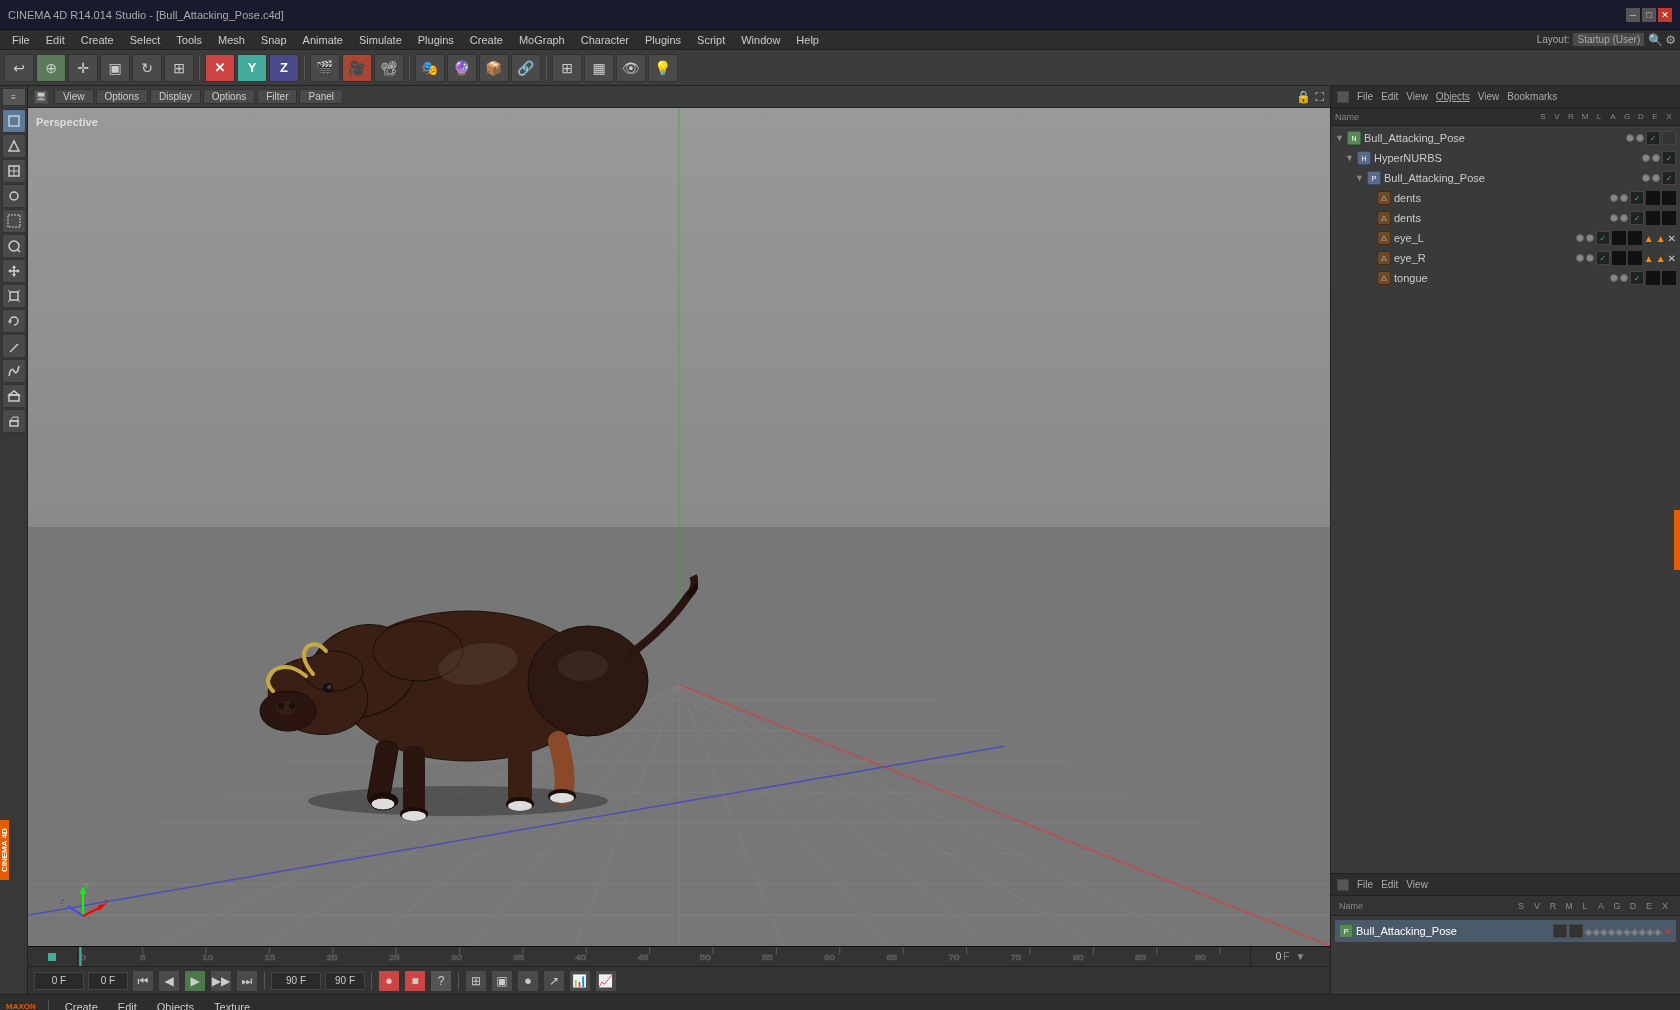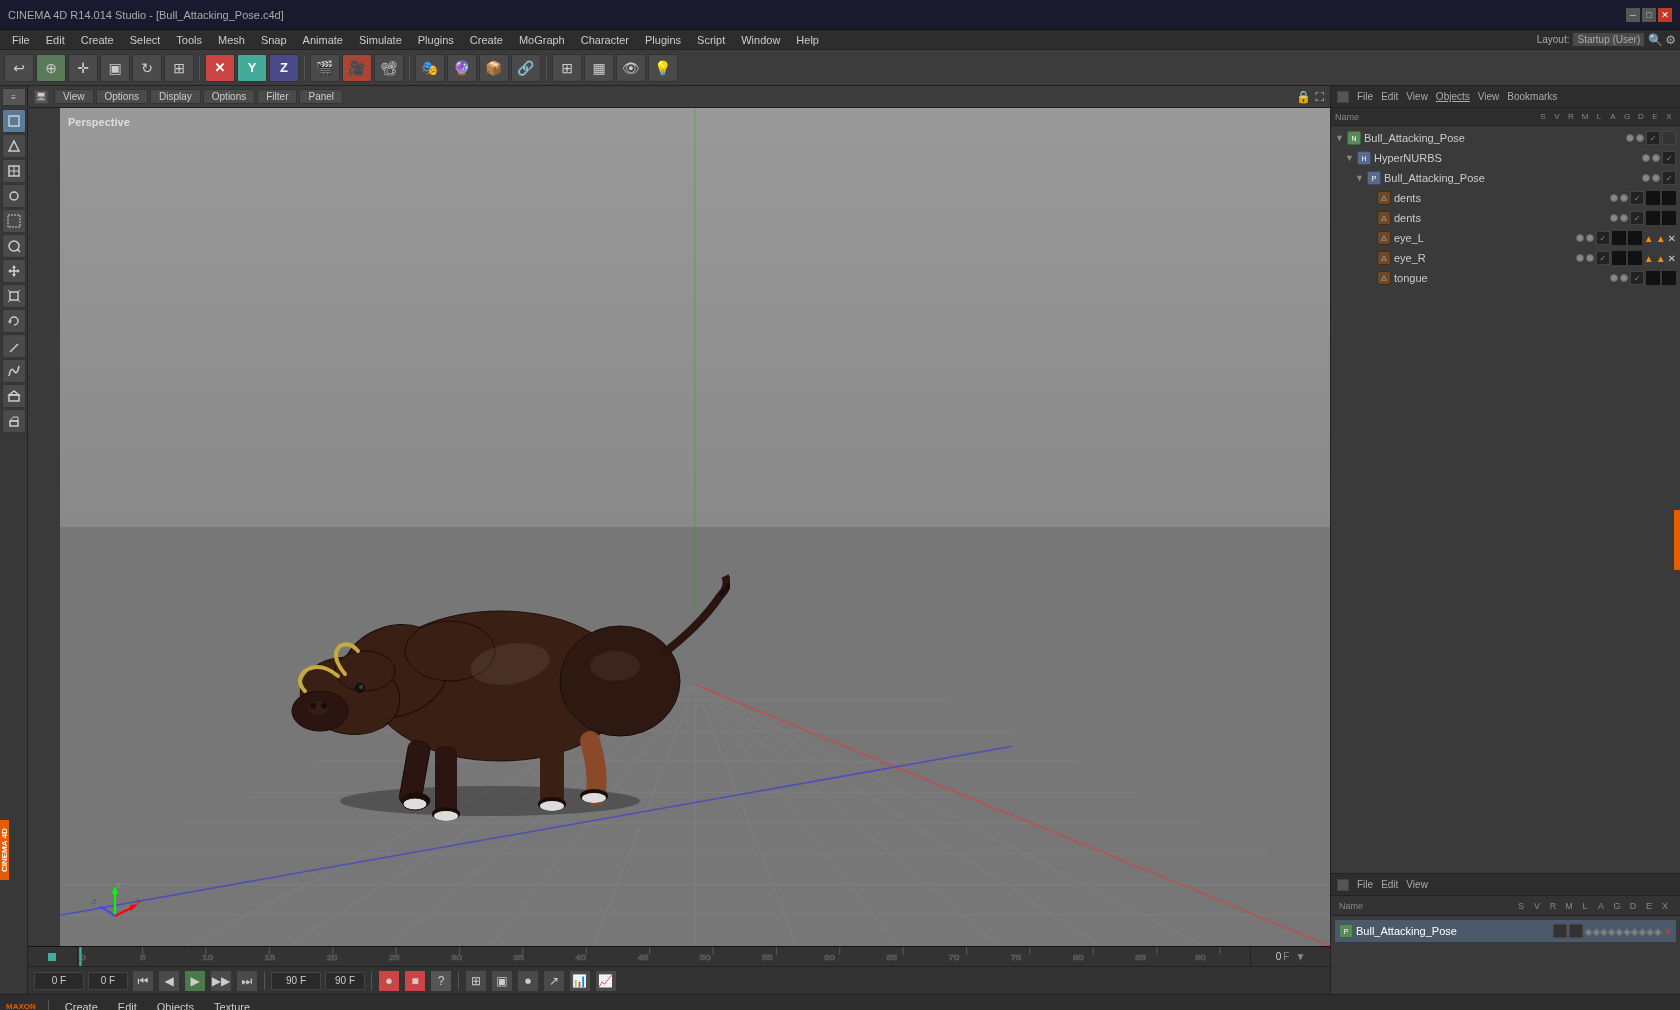--- a/index.html
+++ b/index.html
@@ -153,21 +153,20 @@
       margin-left: auto;
       display: flex; gap: 4px; align-items: center;
     }
 
     
     #viewport {
       flex: 1;
       background: linear-gradient(180deg, #888 0%, #7a7a7a 40%, #6a6a6a 100%);
       position: relative;
       overflow: hidden;
-      margin-left: 32px;
     }
 
     
     #perspective-label {
       position: absolute;
       top: 8px; left: 8px;
       font-size: 11px;
       color: #ddd;
       font-weight: bold;
     }

